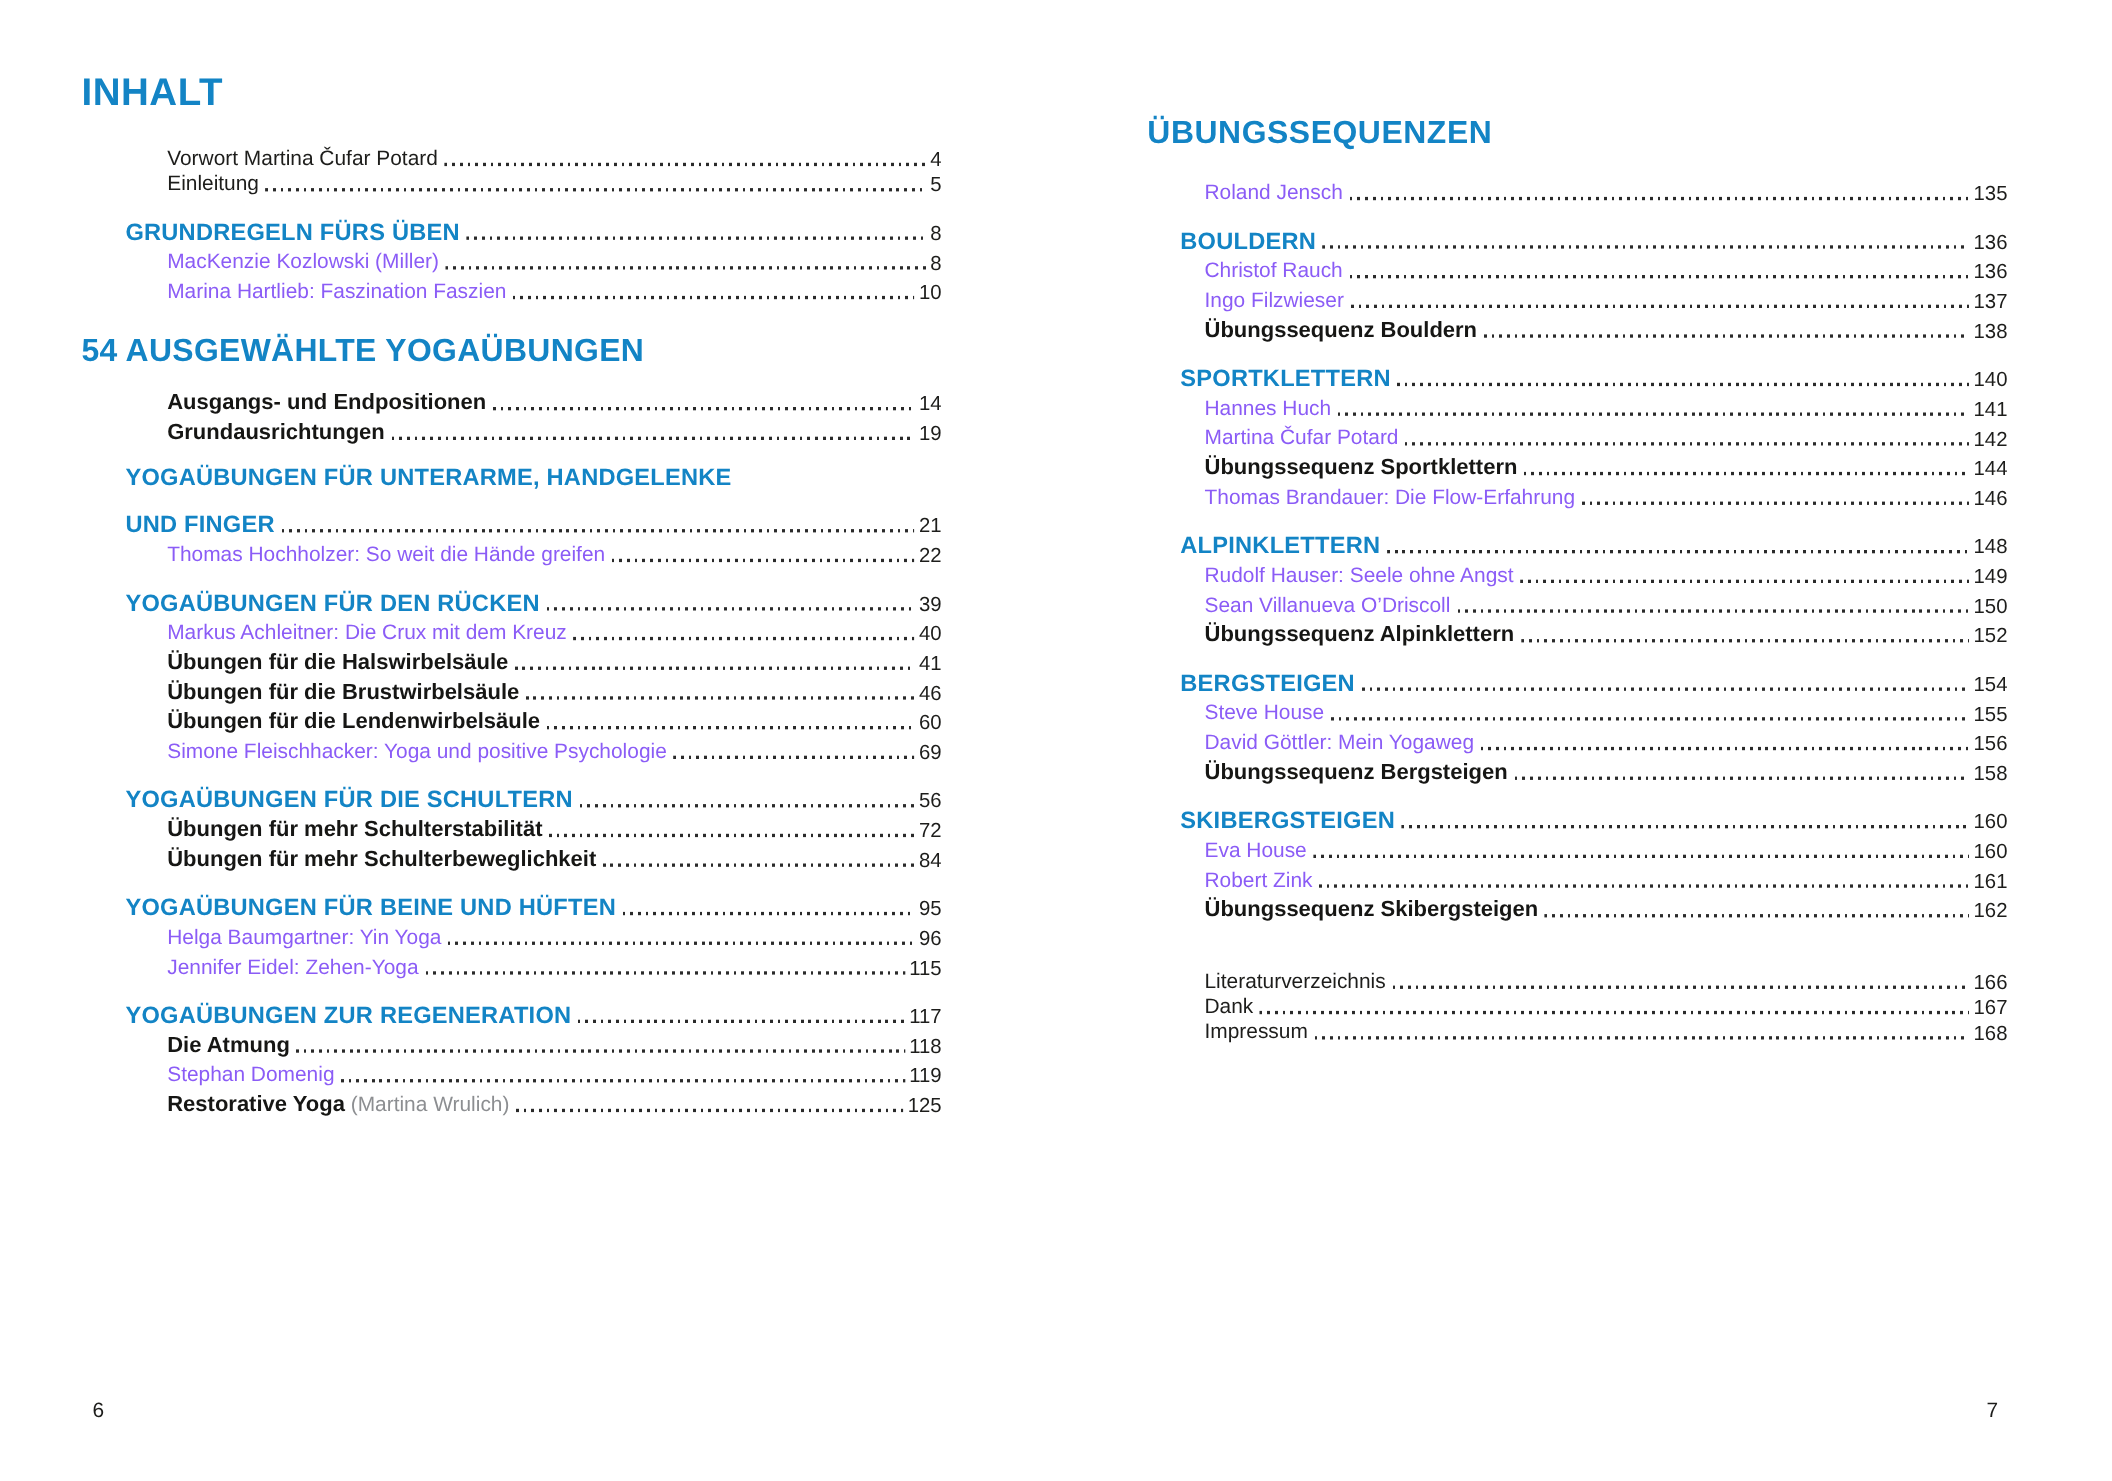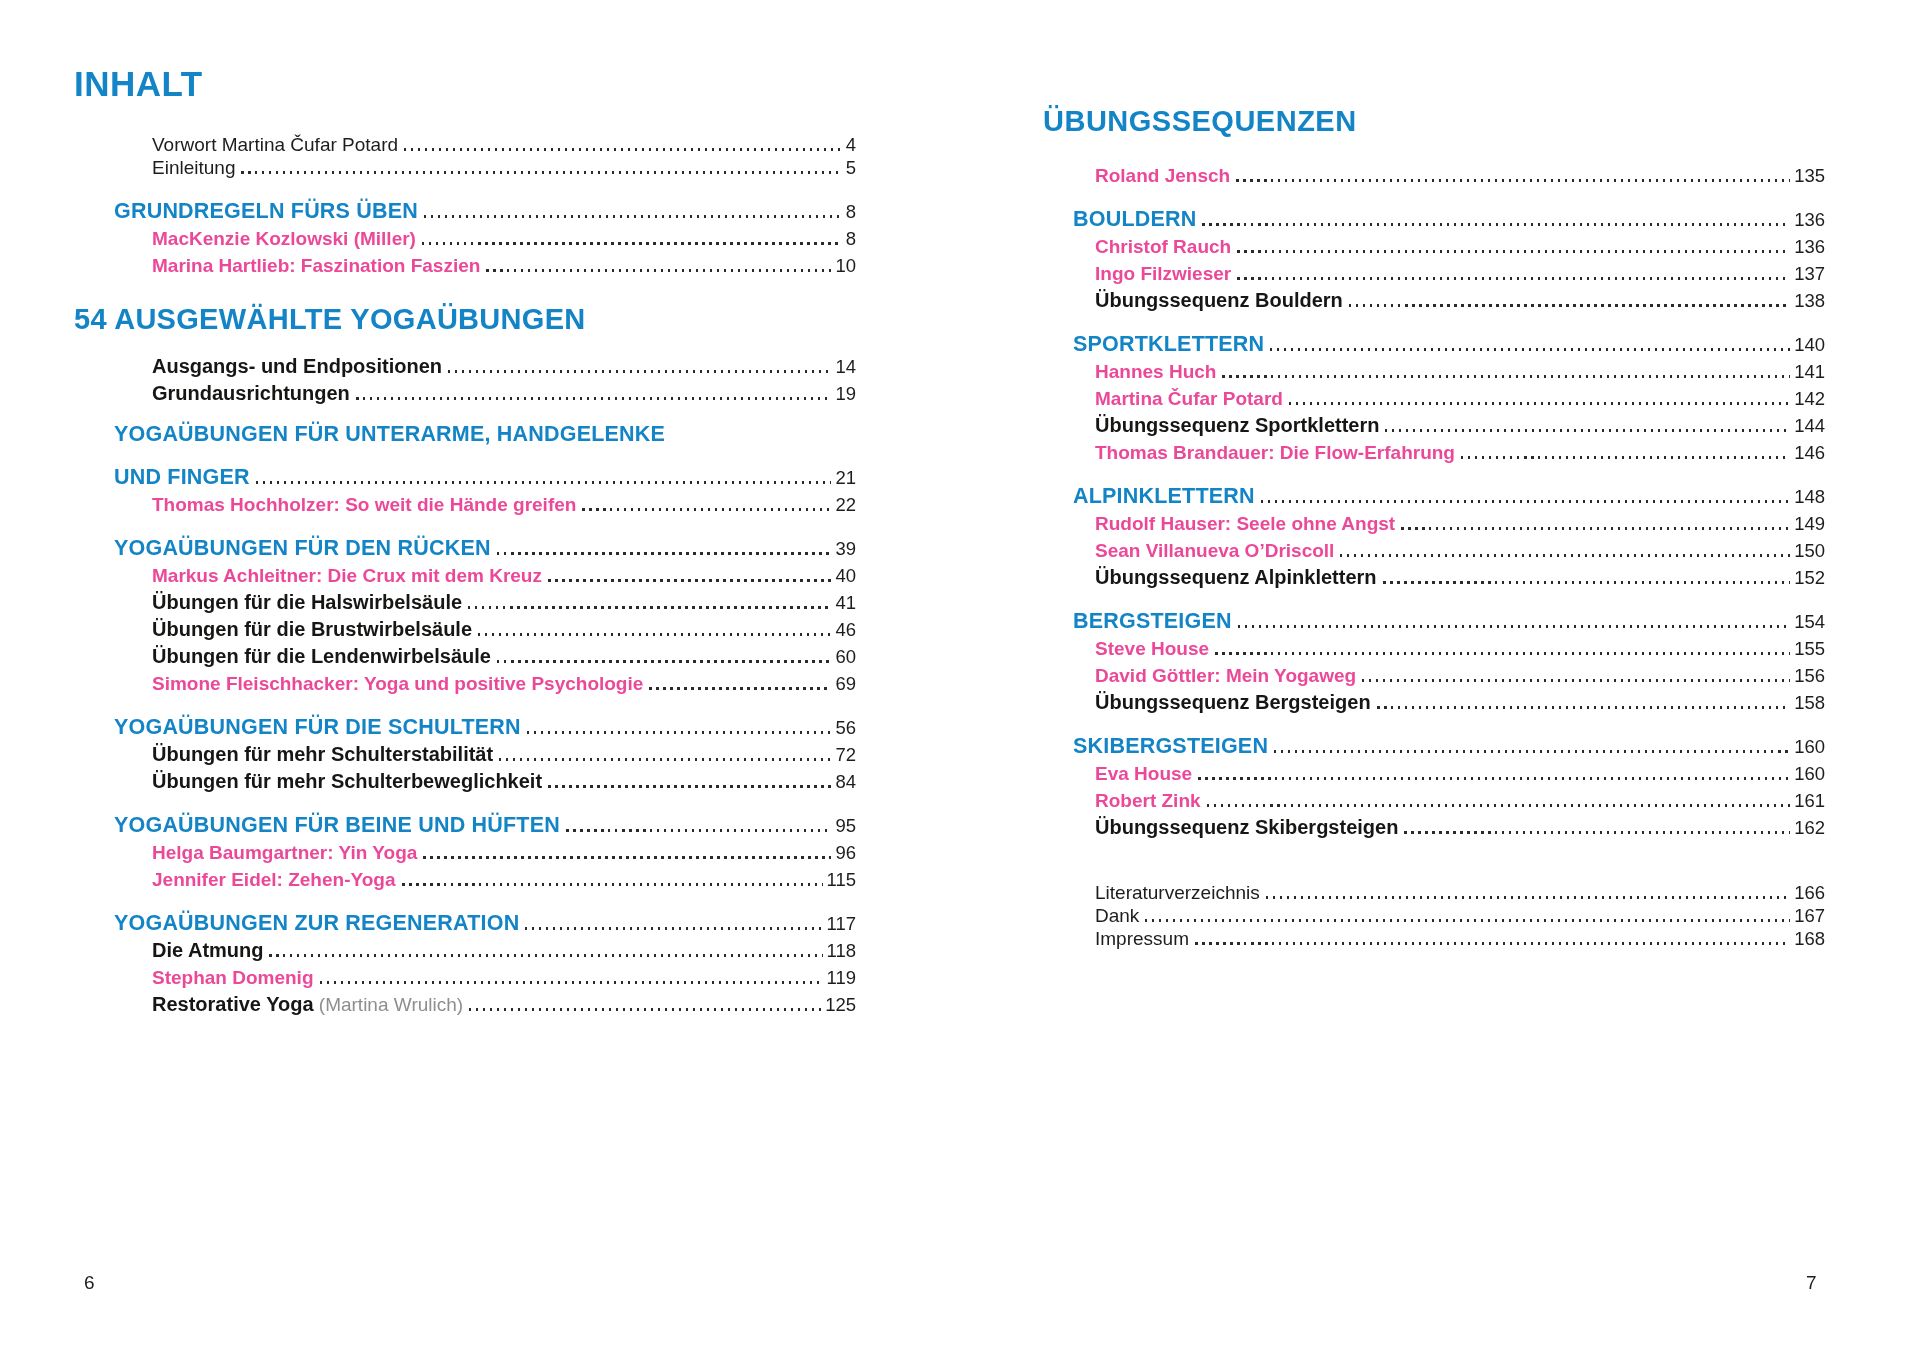--- a/index.html
+++ b/index.html
@@ -55,21 +55,21 @@
     color: #1d1d1b;
     font-weight: 400;
     line-height: 22px;
     white-space: nowrap;
   }
 
   
   .row.plain { height: 23px; }
   .row.plain .text { color: #1d1d1b; font-weight: 400; }
 
-  .row.gray .text { color: #ec4899; font-weight: 700; }
+  .row.gray .text { color: #8b5cf6; font-weight: 400; }
 
   .row.bold .text { color: #161614; font-weight: 700; font-size: 20px; }
   .row.bold .suffix { color: #8c8e91; font-weight: 400; font-size: 19px; }
 
   .row.section { margin-top: 17px; }
   .row.section .text {
     color: #1384c5;
     font-weight: 700;
     font-size: 21.5px;
     line-height: 24px;

